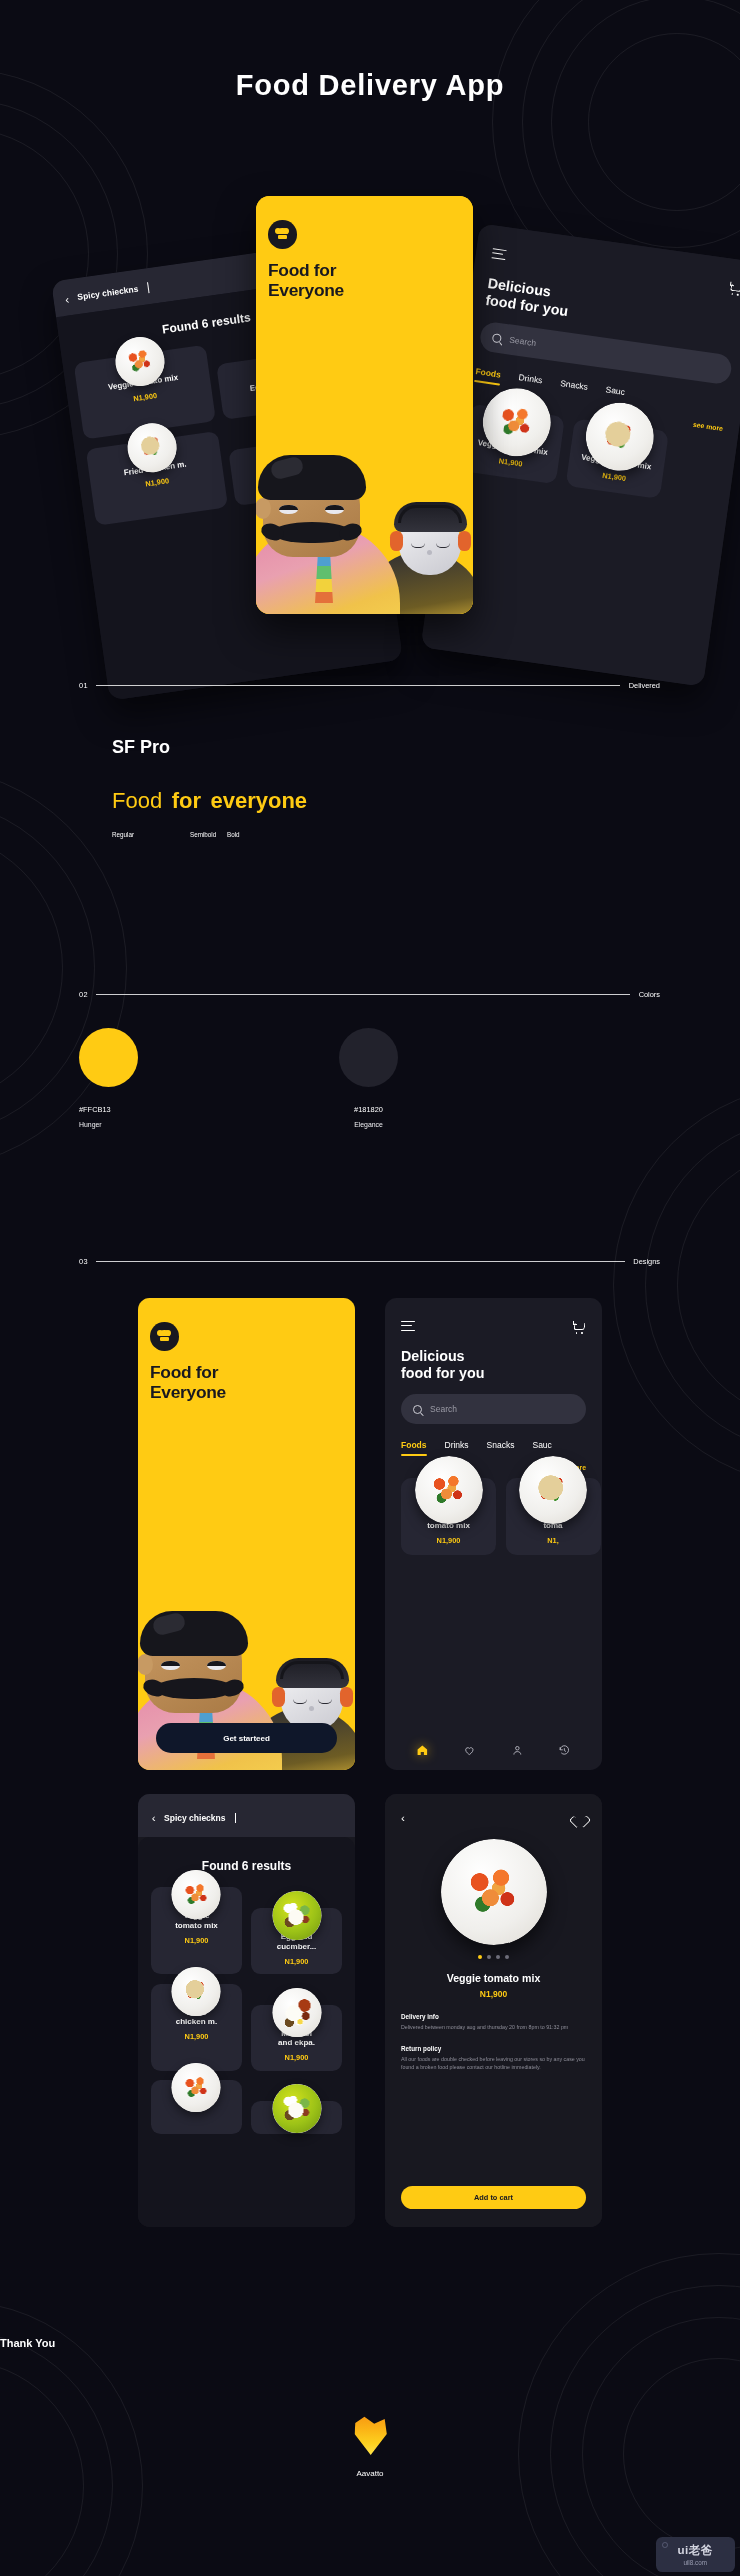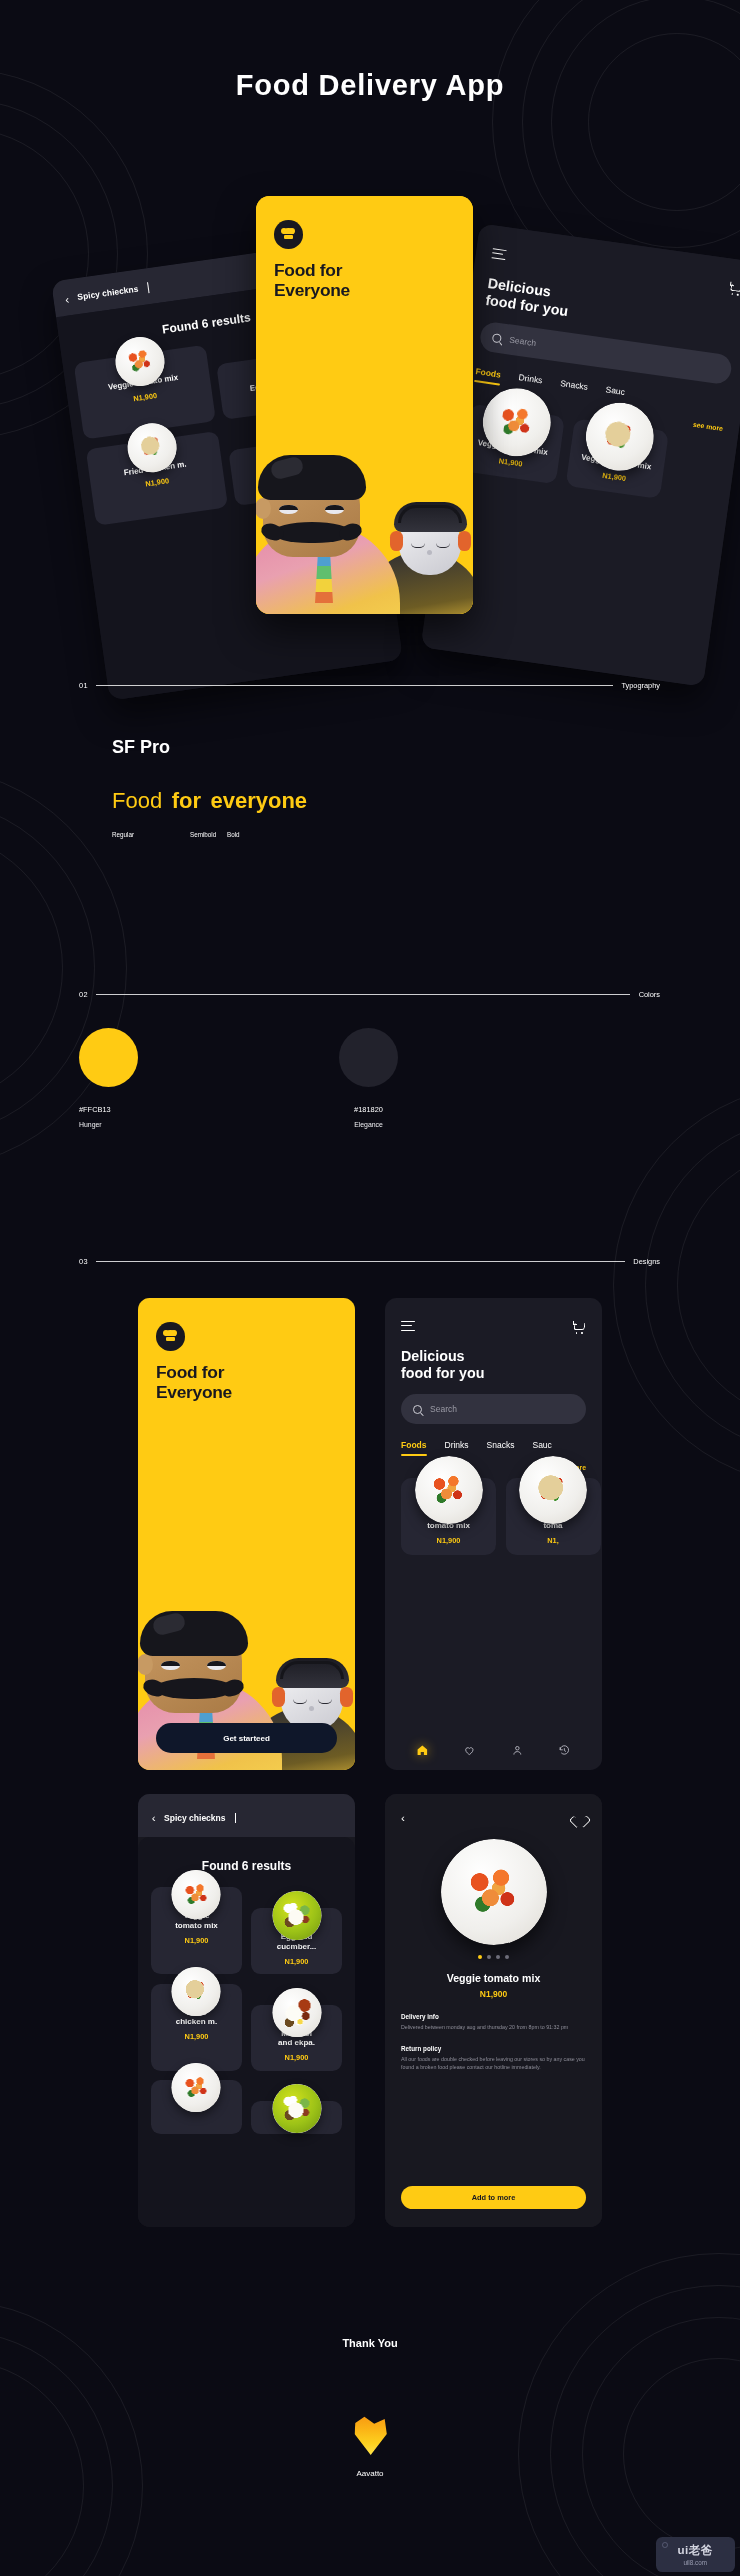--- a/index.html
+++ b/index.html
@@ -143,21 +143,21 @@
           position:relative; text-align:center; }
   .hcard .dish{ position:absolute; top:-22px; left:50%; transform:translateX(-50%);
                 width:68px; height:68px; border-radius:50%; overflow:hidden;
                 box-shadow:0 5.3px 11.6px rgba(0,0,0,.5); }
   .bottomnav{ position:absolute; left:0; right:0; bottom:0; height:39px; display:flex;
               align-items:center; justify-content:space-around; padding:0 13.7px; }
   .nv{ color:#b9b9c3; }
   .nv.on{ color:#FFCB13; filter:drop-shadow(0 0 5.3px rgba(255,203,19,.65)); }
 
   
-  .splash{ height:100%; background:#FFCB13; position:relative; padding:24px 18px 0; }
+  .splash{ height:100%; background:#FFCB13; position:relative; padding:24px 12px 0; }
   .logo-circ{ width:28.5px; height:28.5px; border-radius:50%; background:#181820;
               display:flex; align-items:center; justify-content:center; }
   .chef{ position:relative; width:13.7px; height:12.7px; }
   .chef .hat{ position:absolute; top:0; left:1.6px; width:10.6px; height:6.3px; background:#FFCB13;
               border-radius:5.8px 5.8px 1.1px 1.1px; }
   .chef .b1{ position:absolute; top:0.5px; left:0px; width:5.8px; height:5.8px; border-radius:50%; background:#FFCB13; }
   .chef .b2{ position:absolute; top:0.5px; right:0px; width:5.8px; height:5.8px; border-radius:50%; background:#FFCB13; }
   .chef .brim{ position:absolute; bottom:1.6px; left:2.6px; width:8.5px; height:4.2px; background:#FFCB13; border-radius:1.1px; }
   .splash-h{ color:#181820; font-weight:bold; font-size:17.4px; line-height:1.12; margin-top:12.7px; letter-spacing:-0.3px; }
   .chars{ position:absolute; left:0; right:0; bottom:0; height:190px; overflow:hidden; }
@@ -255,21 +255,21 @@
   .dots i.on{ background:#FFCB13; }
   .d-title{ text-align:center; font-size:10.6px; font-weight:bold; margin-top:12.7px; }
   .d-price{ text-align:center; font-size:8.5px; font-weight:bold; color:#FFCB13; margin-top:5.3px; }
   .info-h{ font-size:6.3px; font-weight:bold; margin-top:13.7px; }
   .info-p{ font-size:5.3px; color:#8e8e99; line-height:1.65; margin-top:2.6px; }
   .add-cart{ position:absolute; left:16px; right:16px; bottom:18px; height:23px;
              background:#FFCB13; color:#181820; border-radius:11.6px; font-size:7.4px; font-weight:bold;
              display:flex; align-items:center; justify-content:center; }
 
   
-  .thanks{ position:absolute; left:0; top:2337px; width:100%; text-align:center;
+  .thanks{ position:absolute; left:0; top:2337px; width:100%; text-align:left;
            font-size:11px; font-weight:bold; }
   .brandmark{ position:absolute; left:50%; top:2416px; transform:translateX(-50%);
               width:35px; height:39px;
               background:linear-gradient(180deg,#F79A12 0%,#FBB416 35%,#FDD11F 70%,#FFE24A 100%);
               clip-path:polygon(8% 18%, 34% 2%, 62% 20%, 92% 8%, 98% 46%, 52% 100%, 6% 46%);
               border-radius:7.4px; }
   .brandname{ position:absolute; left:0; top:2469px; width:100%; text-align:center;
               font-size:8px; font-weight:normal; }
 
   
@@ -448,21 +448,21 @@
             <div class="stache"></div>
         </div>
       </div>
     </div>
   </div>
 </div>
 
 <div class="sec-head" style="top:681px">
   <span class="sec-num">01</span>
   <span class="sec-line"></span>
-  <span class="sec-name">Typography</span>
+  <span class="sec-name">Delivered</span>
 </div>
 <div class="type-name">SF Pro</div>
 <div class="type-sample">
   <span class="w-reg">Food</span>
   <span class="w-semi">for</span>
   <span class="w-bold">everyone</span>
 </div>
 <div class="type-labels">
   <span>Regular</span>
   <span>Semibold</span>
@@ -684,21 +684,21 @@
           <i></i>
           <i></i>
           <i></i>
         </div>
         <div class="d-title">Veggie tomato mix</div>
         <div class="d-price">N1,900</div>
         <div class="info-h">Delivery info</div>
         <div class="info-p">Delivered between monday aug and thursday 20 from 8pm to 91:32 pm</div>
         <div class="info-h">Return policy</div>
         <div class="info-p">All our foods are double checked before leaving our stores so by any case you found a broken food please contact our hotline immediately.</div>
-        <div class="add-cart">Add to more</div>
+        <div class="add-cart">Add to cart</div>
       </div>
     </div>
   </div>
 </div>
 
 <div class="thanks">Thank You</div>
 <div class="brandmark"></div>
 <div class="brandname">Aavatto</div>
 
 <div class="wm">

